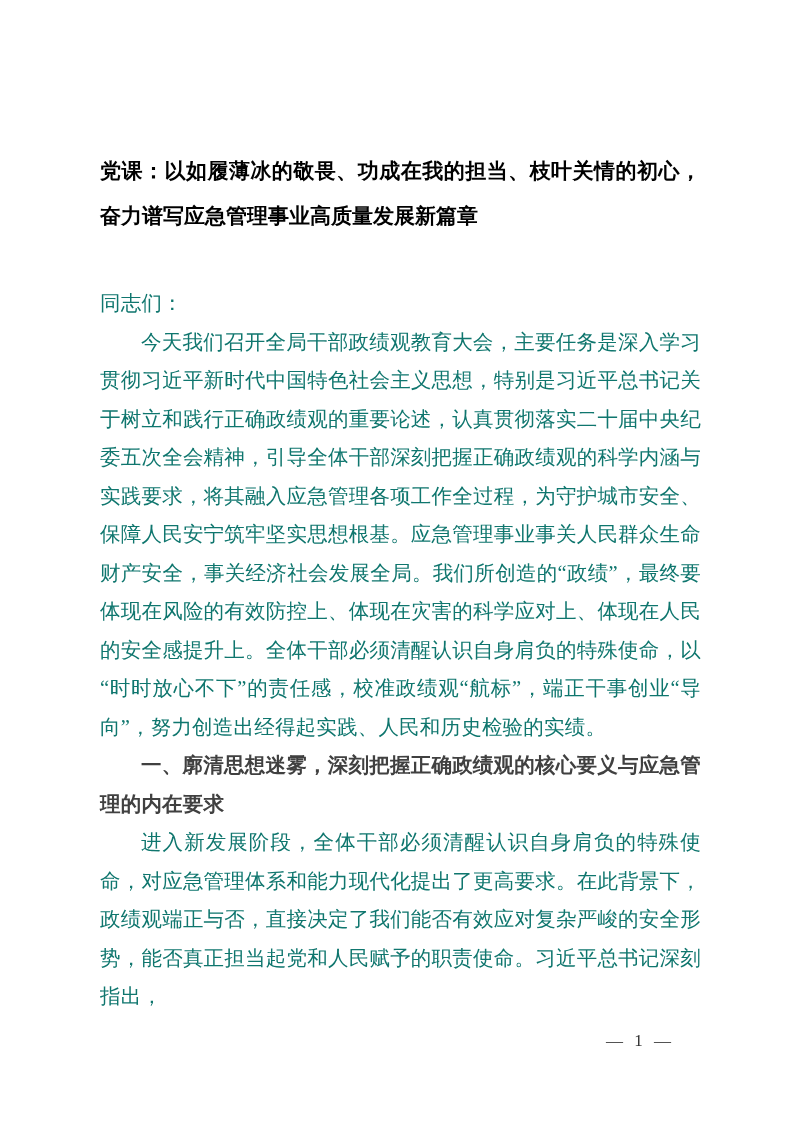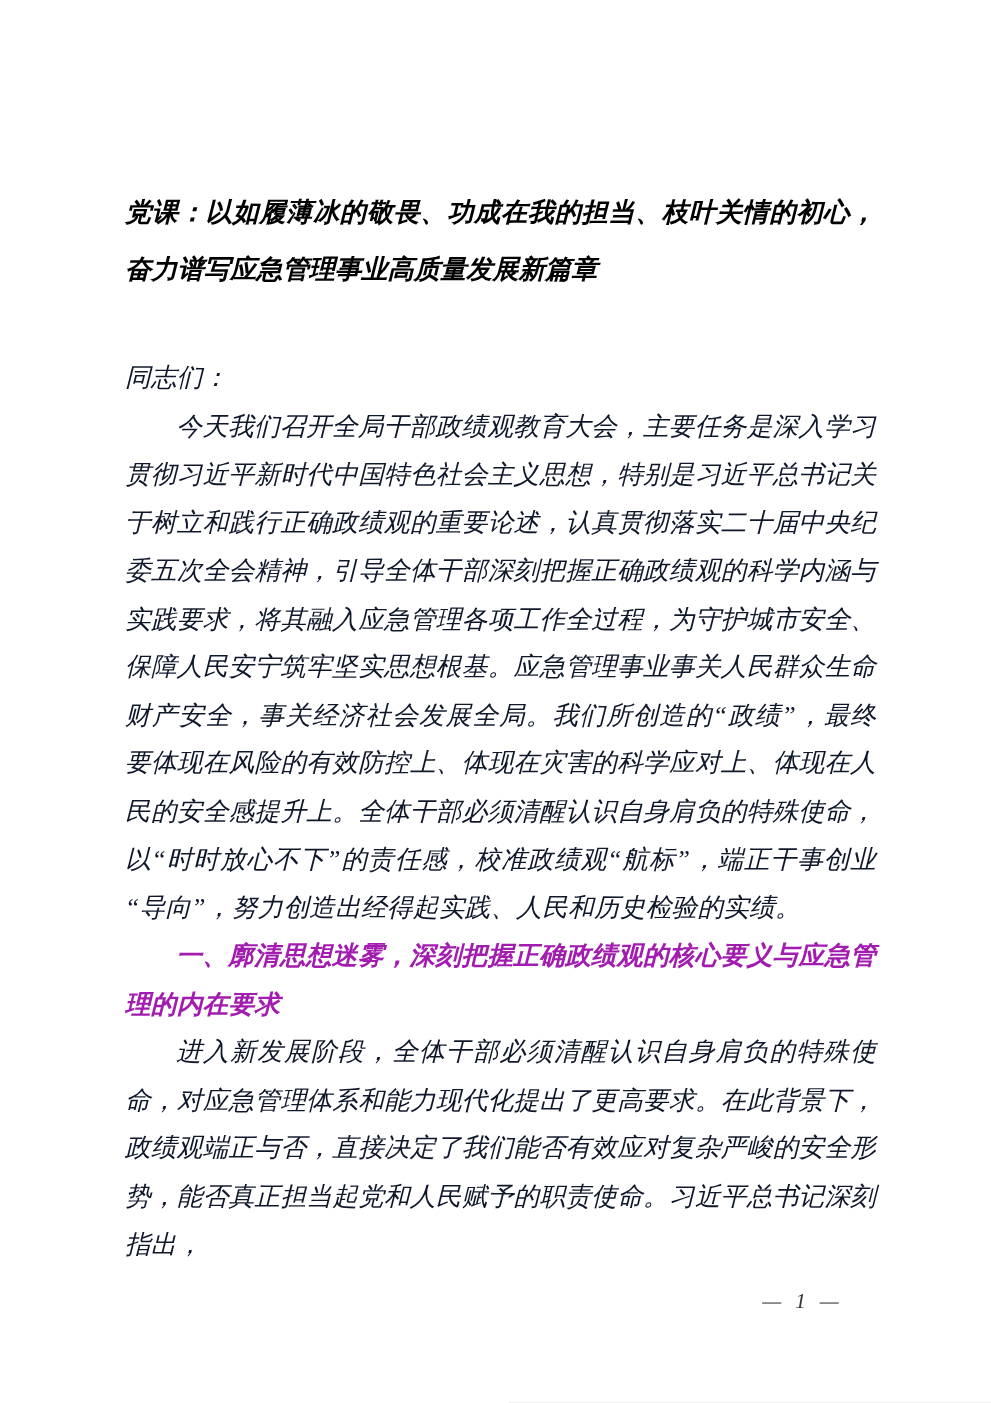--- a/index.html
+++ b/index.html
@@ -9,21 +9,20 @@
   }
   .page {
     position: relative;
     width: 793px;
     height: 1122px;
     margin: 0 auto;
     background: #ffffff;
     color: #000000;
     font-family: "Liberation Serif", serif;
     overflow: hidden;
-    font-style: italic;
   }
   .content {
     position: absolute;
     left: 100px;
     top: 148px;
     width: 601px;
   }
   .doc-title {
     font-family: "Liberation Sans", sans-serif;
     font-weight: bold;
@@ -33,29 +32,29 @@
     text-align: justify;
     color: #000000;
   }
   .para {
     font-size: 20.5px;
     line-height: 38.5px;
     margin: 0;
     text-align: justify;
     text-justify: inter-ideograph;
     letter-spacing: 0.2px;
-    color: #0f172a;
+    color: #0f766e;
   }
   .indent {
     text-indent: 2em;
   }
   .heading {
     font-family: "Liberation Sans", sans-serif;
     font-weight: bold;
-    color: #a21caf;
+    color: #404040;
   }
   .page-number {
     position: absolute;
     top: 1030px;
     right: 122px;
     font-family: "Liberation Serif", serif;
     font-size: 17px;
     line-height: 22px;
     color: #333333;
     word-spacing: 7px;

